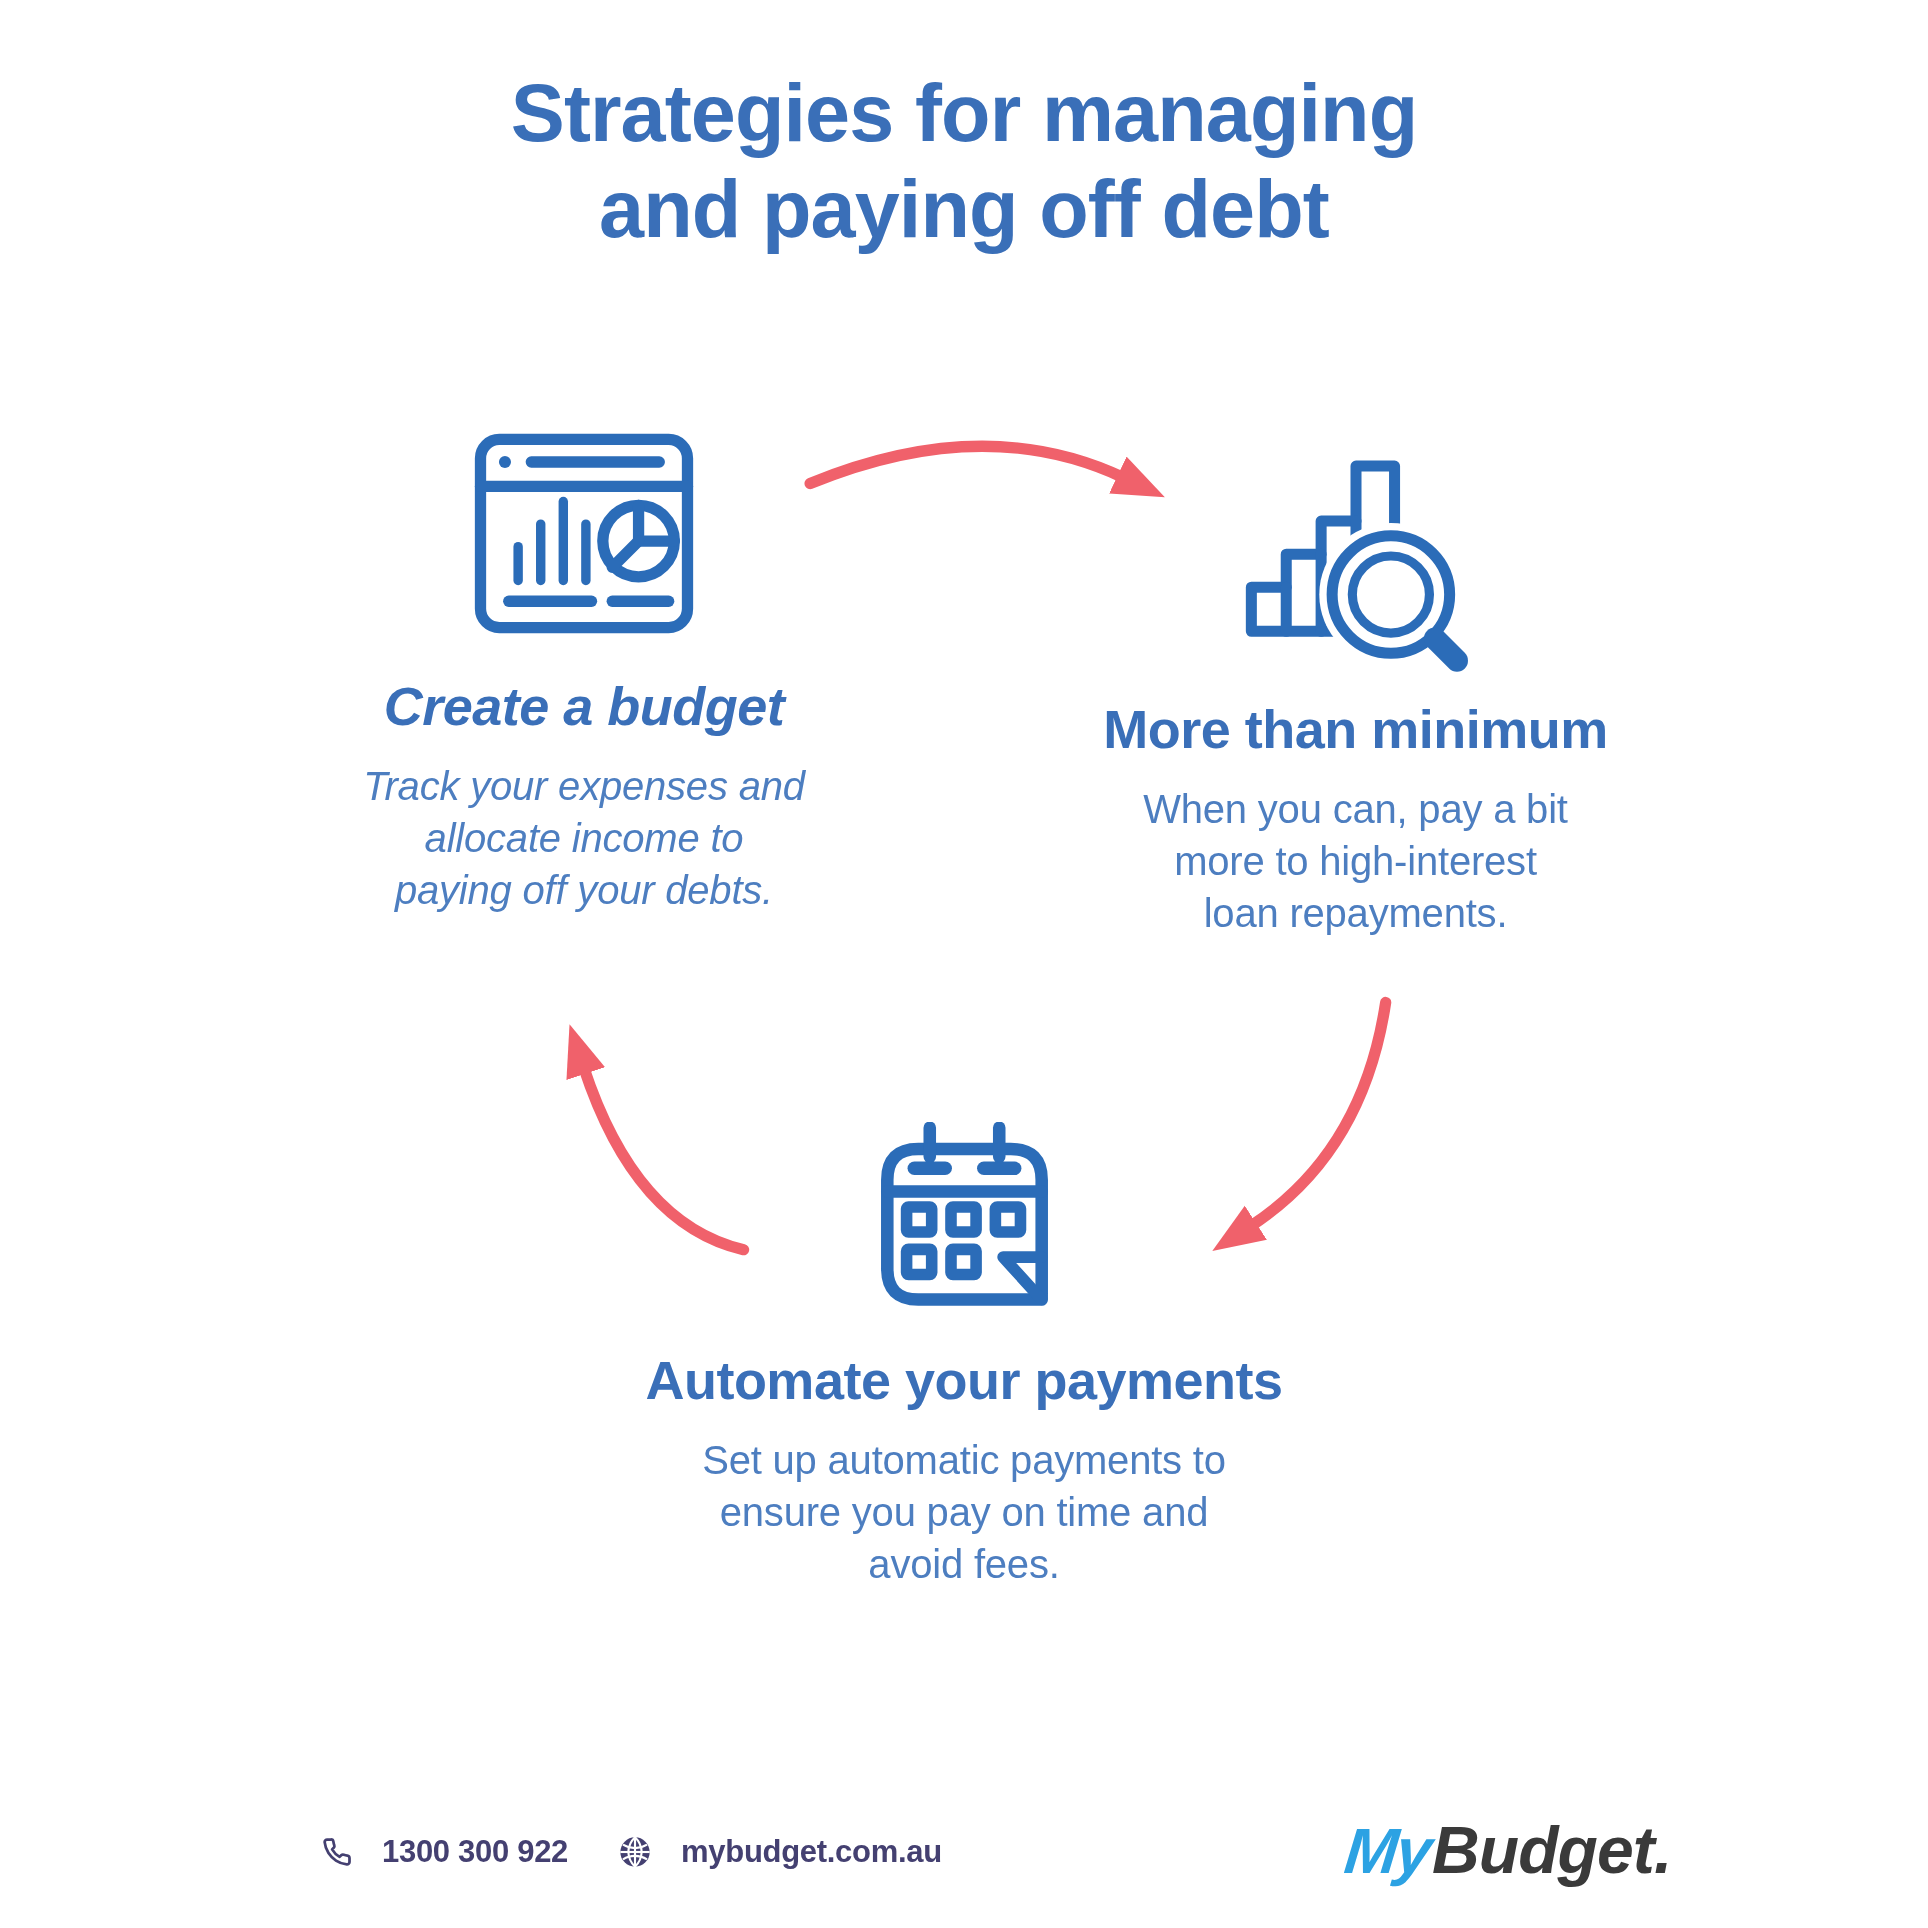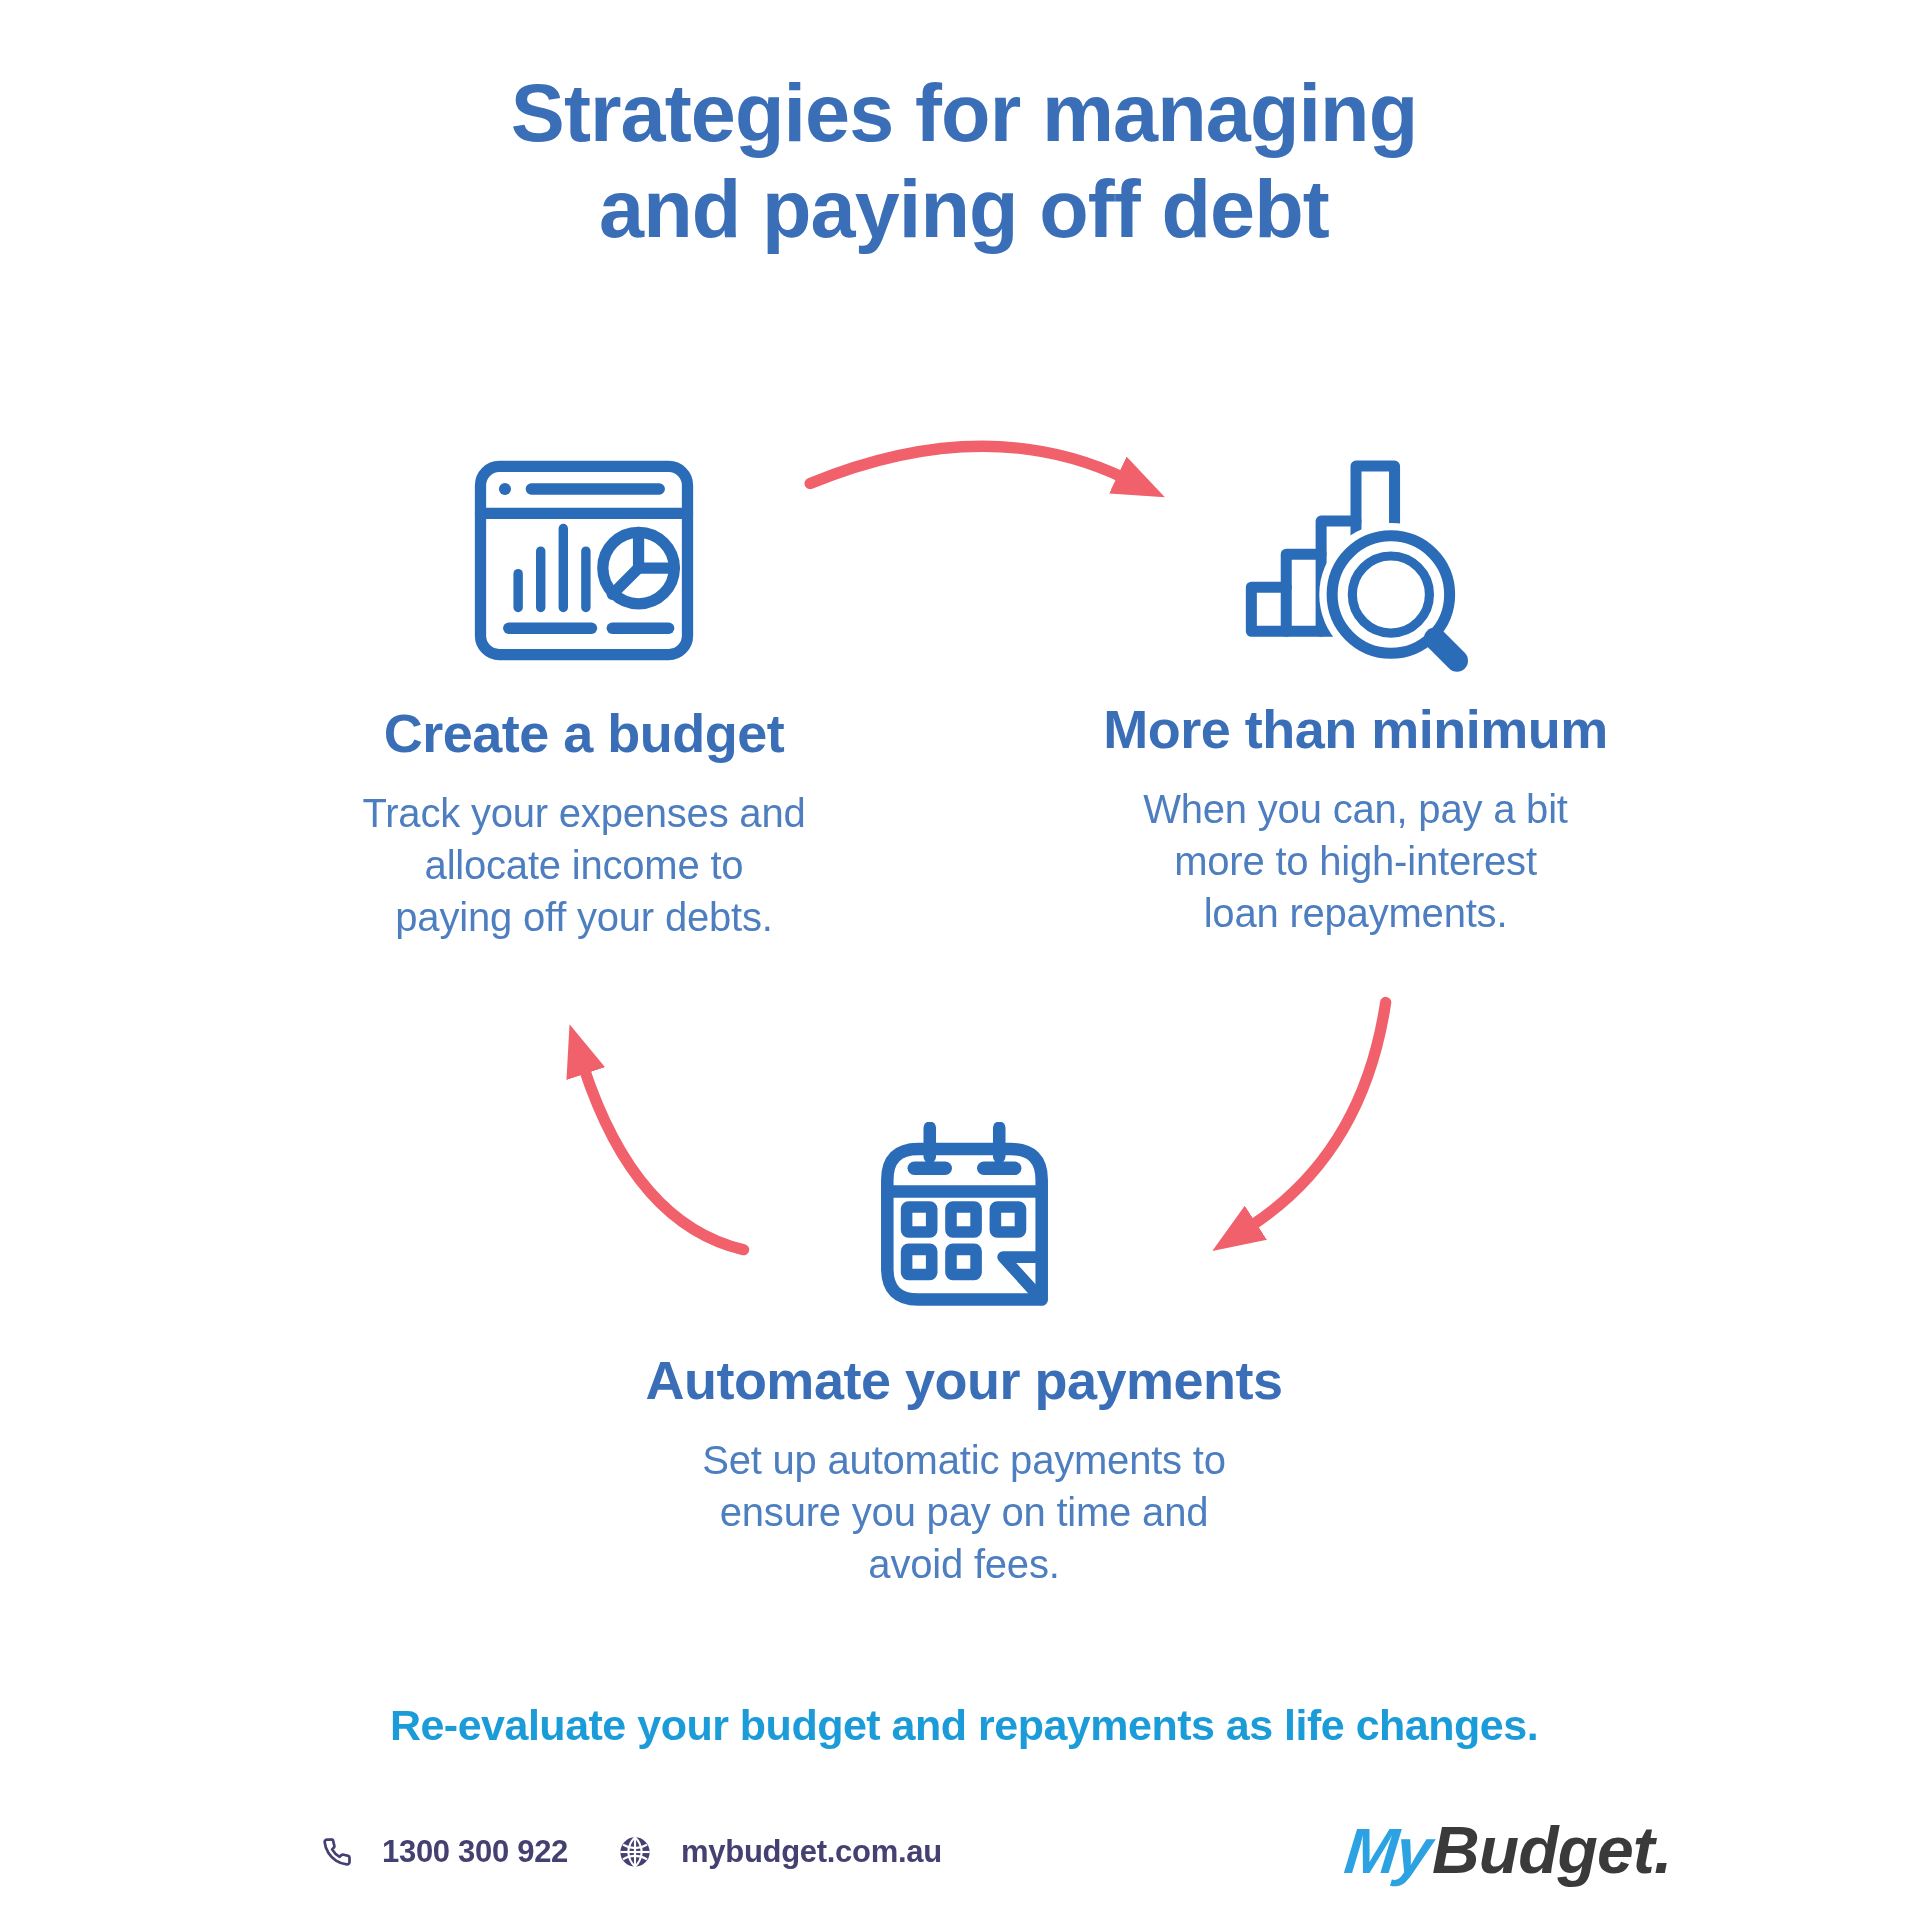--- a/index.html
+++ b/index.html
@@ -12,21 +12,21 @@
     font-size:81px;font-weight:bold;color:#3a6fb8;line-height:1.18;
     letter-spacing:-0.9px;white-space:pre-line;
   }
   .step{position:absolute;text-align:center;}
   .step-icon{display:block;margin:0 auto;}
   .step-heading{font-size:54px;font-weight:bold;color:#3a6fb8;letter-spacing:-0.5px;}
   .step-body{
     font-size:40px;color:#4d7ec0;line-height:1.30;white-space:pre-line;
     letter-spacing:-0.2px;
   }
-  #step-create{left:212px;top:457px;width:744px;}
+  #step-create{left:212px;top:430px;width:744px;font-style:italic;}
   #step-create .step-heading{margin-top:38px;}
   #step-create .step-body{margin-top:22.6px;}
   #step-minimum{left:993px;top:444px;width:725px;}
   #step-minimum .step-heading{margin-top:19px;}
   #step-minimum .step-body{margin-top:22.6px;}
   #step-automate{left:493px;top:1122px;width:942px;}
   #step-automate .step-heading{margin-top:34px;}
   #step-automate .step-body{margin-top:22.6px;}
   .arrow{position:absolute;}
   #arrow-top{left:796px;top:410px;width:377px;height:132px;}
@@ -142,21 +142,20 @@
       <circle cx="84" cy="82" r="32"></circle>
       <circle cx="84" cy="82" r="21" stroke-width="5"></circle>
       <line x1="108" y1="106" x2="120" y2="118" stroke-width="12"></line>
     </svg>
     <div class="step-heading">More than minimum</div>
     <div class="step-body">When you can, pay a bit
 more to high-interest
 loan repayments.</div>
   </div>
 
-  <div class="callout">Re-evaluate your budget and repayments as life changes.</div>
 
   <div class="footer">
     <div class="footer-item">
       <svg width="30" height="30" viewBox="0 0 24 24" fill="none" stroke="#444071" stroke-width="2.2" stroke-linecap="round" stroke-linejoin="round">
         <path d="M22 16.92v3a2 2 0 0 1-2.18 2 19.79 19.79 0 0 1-8.63-3.07 19.5 19.5 0 0 1-6-6 19.79 19.79 0 0 1-3.07-8.67A2 2 0 0 1 4.11 2h3a2 2 0 0 1 2 1.72 12.84 12.84 0 0 0 .7 2.81 2 2 0 0 1-.45 2.11L8.09 9.91a16 16 0 0 0 6 6l1.27-1.27a2 2 0 0 1 2.11-.45 12.84 12.84 0 0 0 2.81.7A2 2 0 0 1 22 16.92z"></path>
       </svg>
       <span class="footer-text">1300 300 922</span>
     </div>
     <div class="footer-item">
       <svg width="32" height="32" viewBox="0 0 24 24">

